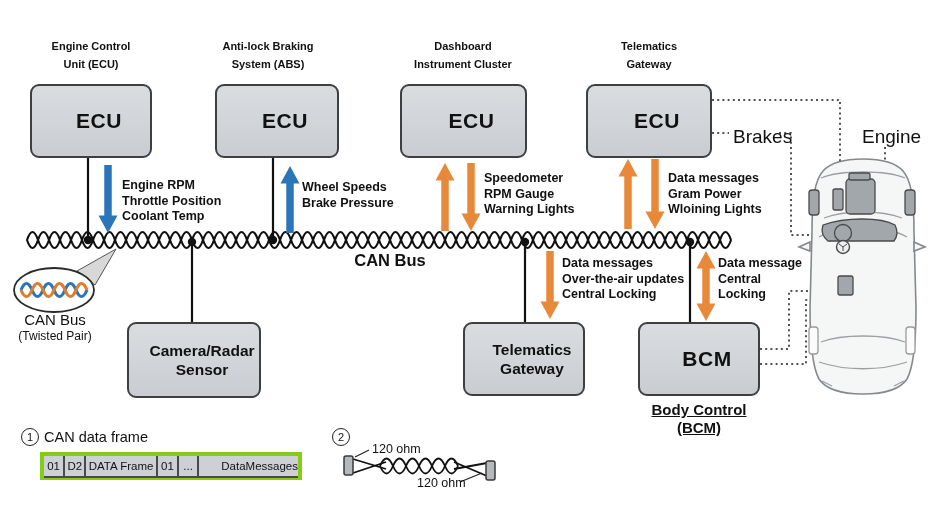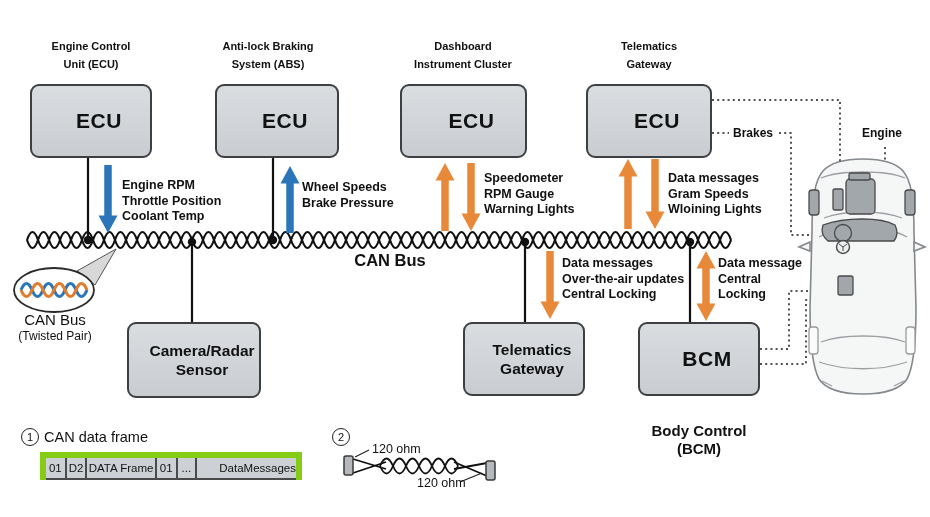--- a/index.html
+++ b/index.html
@@ -7,28 +7,28 @@
           font-family:"Liberation Sans",sans-serif;color:#111;}
   svg{position:absolute;left:0;top:0;}
   .node-title{position:absolute;font-weight:bold;font-size:11px;line-height:18px;text-align:center;}
   .ecu-box{position:absolute;background:linear-gradient(#dadde0,#c9cdd1);border:2.5px solid #3d3f42;
            border-radius:9px;display:flex;flex-direction:column;align-items:center;justify-content:center;
            font-weight:bold;box-sizing:border-box;padding-left:16px;}
   .ecu-label{font-size:21px;letter-spacing:.5px;}
   .node-box-label{font-size:15.5px;line-height:19px;text-align:center;font-weight:bold;}
   .flow-text{position:absolute;font-weight:bold;font-size:12.5px;line-height:15.5px;white-space:nowrap;}
   .bus-label{position:absolute;font-weight:bold;font-size:16.5px;text-align:center;}
-  .car-label{position:absolute;font-weight:bold;font-size:12px;white-space:nowrap;}
+  .car-label{position:absolute;font-weight:normal;font-size:19px;white-space:nowrap;}
   .mag-title{position:absolute;font-size:15px;text-align:center;}
   .mag-sub{position:absolute;font-size:12px;text-align:center;}
   .caption{position:absolute;font-weight:bold;font-size:15px;line-height:18px;text-align:center;}
   .legend-title{position:absolute;font-size:14.5px;}
   .circ-num{position:absolute;width:16px;height:16px;border:1.5px solid #222;border-radius:50%;
             font-size:11px;display:flex;align-items:center;justify-content:center;}
-  .frame-outer{position:absolute;left:40px;top:452px;width:262px;height:28px;border:6px solid #84cc16;
+  .frame-outer{position:absolute;left:40px;top:452px;width:262px;height:28px;border:4px solid #84cc16;
                box-sizing:border-box;background:#fff;}
   .frame-cells{display:flex;height:20px;border-bottom:2px solid #4a4a4a;}
   .frame-cell{box-sizing:border-box;border-right:2px solid #4a4a4a;background:#cdd1d5;font-size:11.5px;
               display:flex;align-items:center;justify-content:center;white-space:nowrap;}
   .frame-cell:last-child{border-right:none;}
   .c0{width:23px;}.c1{width:23px;}.c2{width:78px;}.c3{width:23px;}.c4{width:22px;}.c5{flex:1;padding-left:22px;}
   .ohm-label{position:absolute;font-size:12.5px;white-space:nowrap;}
   
   .busline{stroke:#111;stroke-width:2.2;fill:none;}
   .miniblue{stroke:#2b76b9;stroke-width:3.2;fill:none;}
@@ -202,42 +202,42 @@
   </div>
   <div class="ecu-box" style="left:463px;top:322px;width:122px;height:74px;">
     <div class="node-box-label">
       <div>Telematics</div>
       <div>Gateway</div>
     </div>
   </div>
   <div class="ecu-box" style="left:638px;top:322px;width:122px;height:74px;">
     <span class="ecu-label">BCM</span>
   </div>
-  <div class="caption" style="left:619px;top:422px;width:160px;">
+  <div class="caption" style="left:619px;top:401px;width:160px;text-decoration:underline;">
     <div>Body Control</div>
     <div>(BCM)</div>
   </div>
 
   <div class="flow-text" style="left:122px;top:178px;">
     <div>Engine RPM</div>
     <div>Throttle Position</div>
     <div>Coolant Temp</div>
   </div>
   <div class="flow-text" style="left:302px;top:180px;">
     <div>Wheel Speeds</div>
     <div>Brake Pressure</div>
   </div>
   <div class="flow-text" style="left:484px;top:171px;">
     <div>Speedometer</div>
     <div>RPM Gauge</div>
     <div>Warning Lights</div>
   </div>
   <div class="flow-text" style="left:668px;top:171px;">
     <div>Data messages</div>
-    <div>Gram Speeds</div>
+    <div>Gram Power</div>
     <div>Wloining Lights</div>
   </div>
   <div class="flow-text" style="left:562px;top:256px;">
     <div>Data messages</div>
     <div>Over-the-air updates</div>
     <div>Central Locking</div>
   </div>
   <div class="flow-text" style="left:718px;top:256px;">
     <div>Data message</div>
     <div>Central</div>

